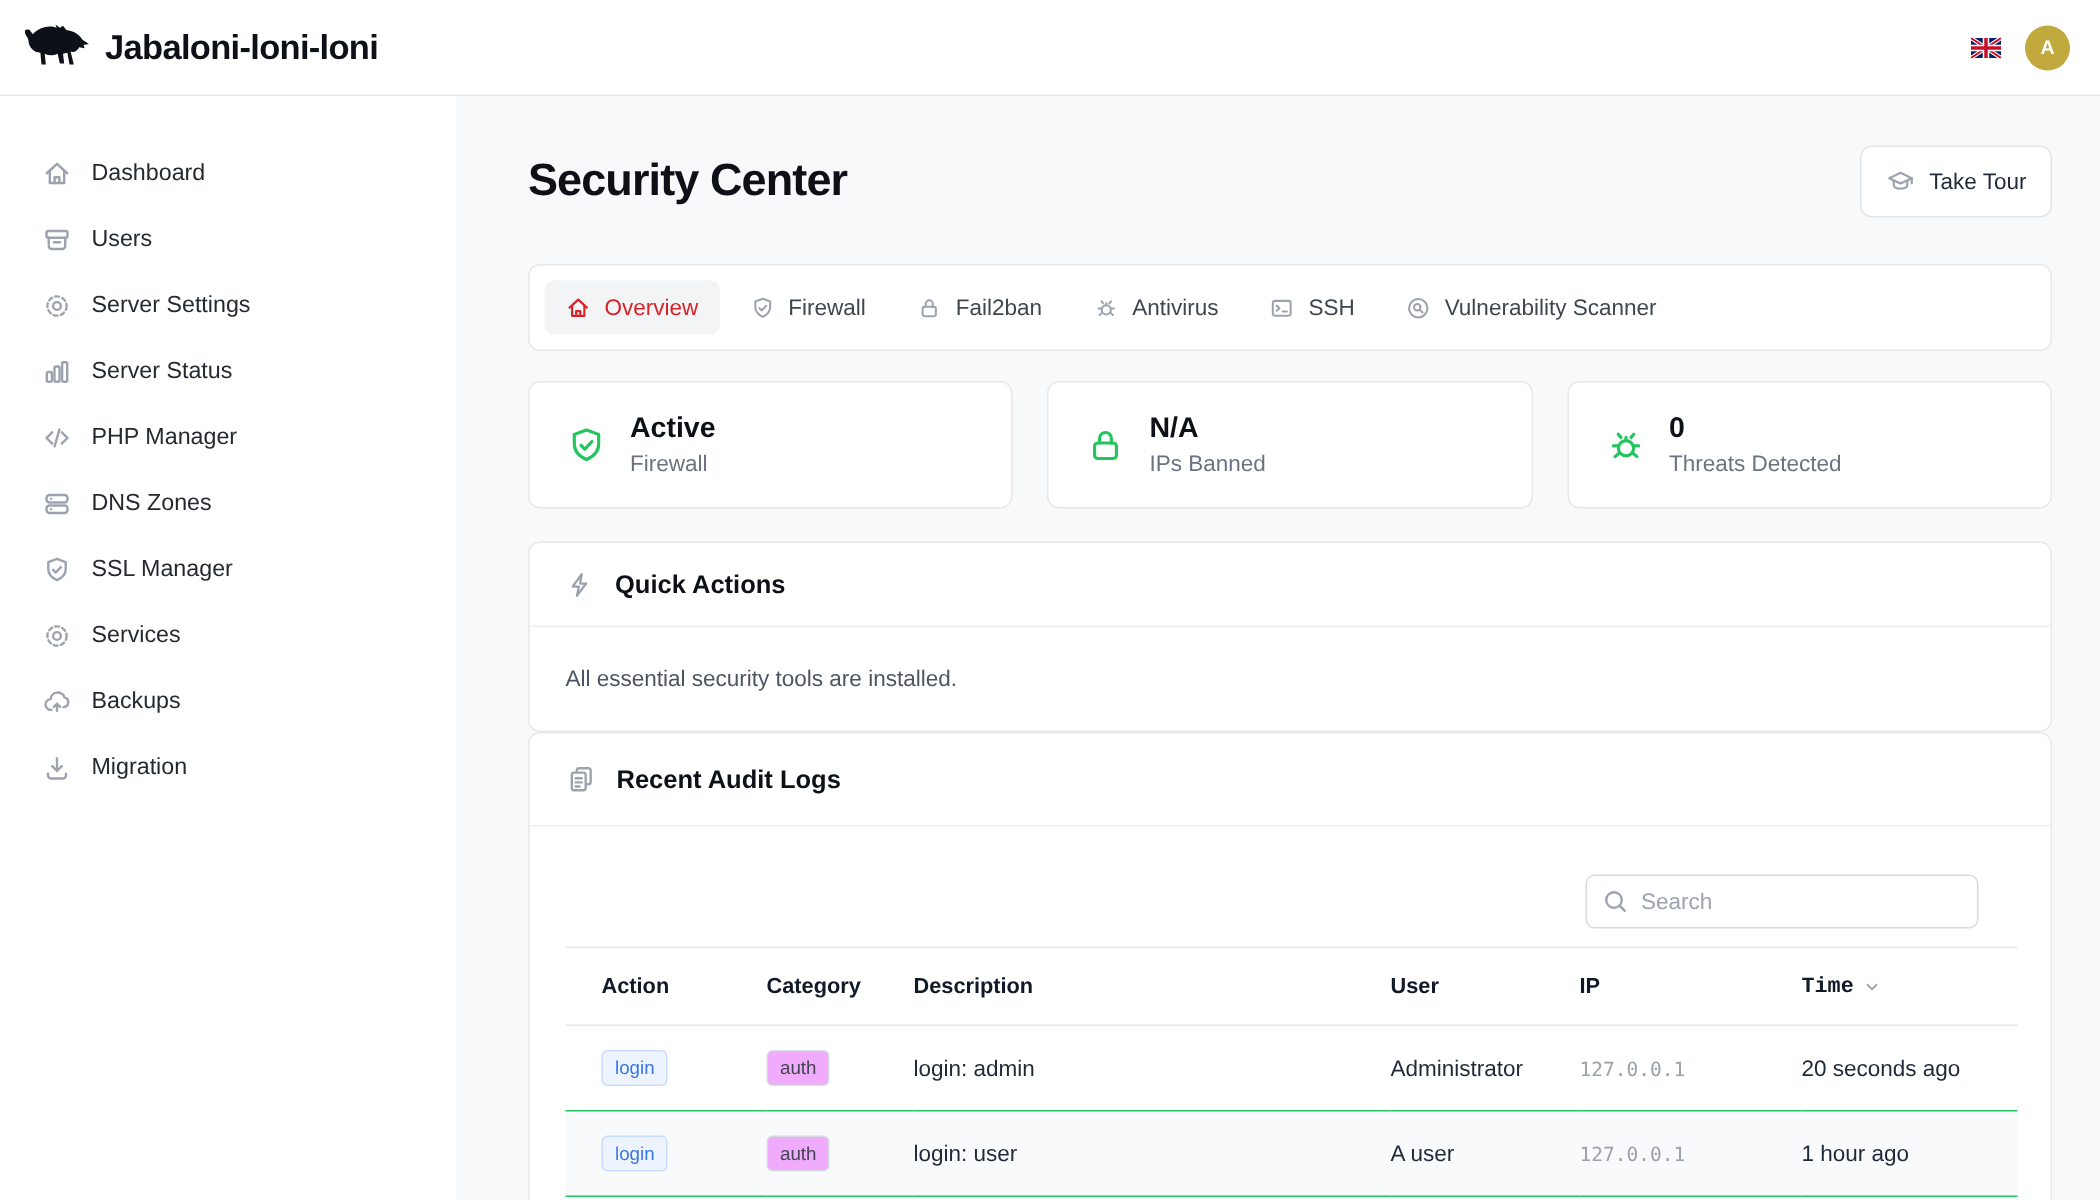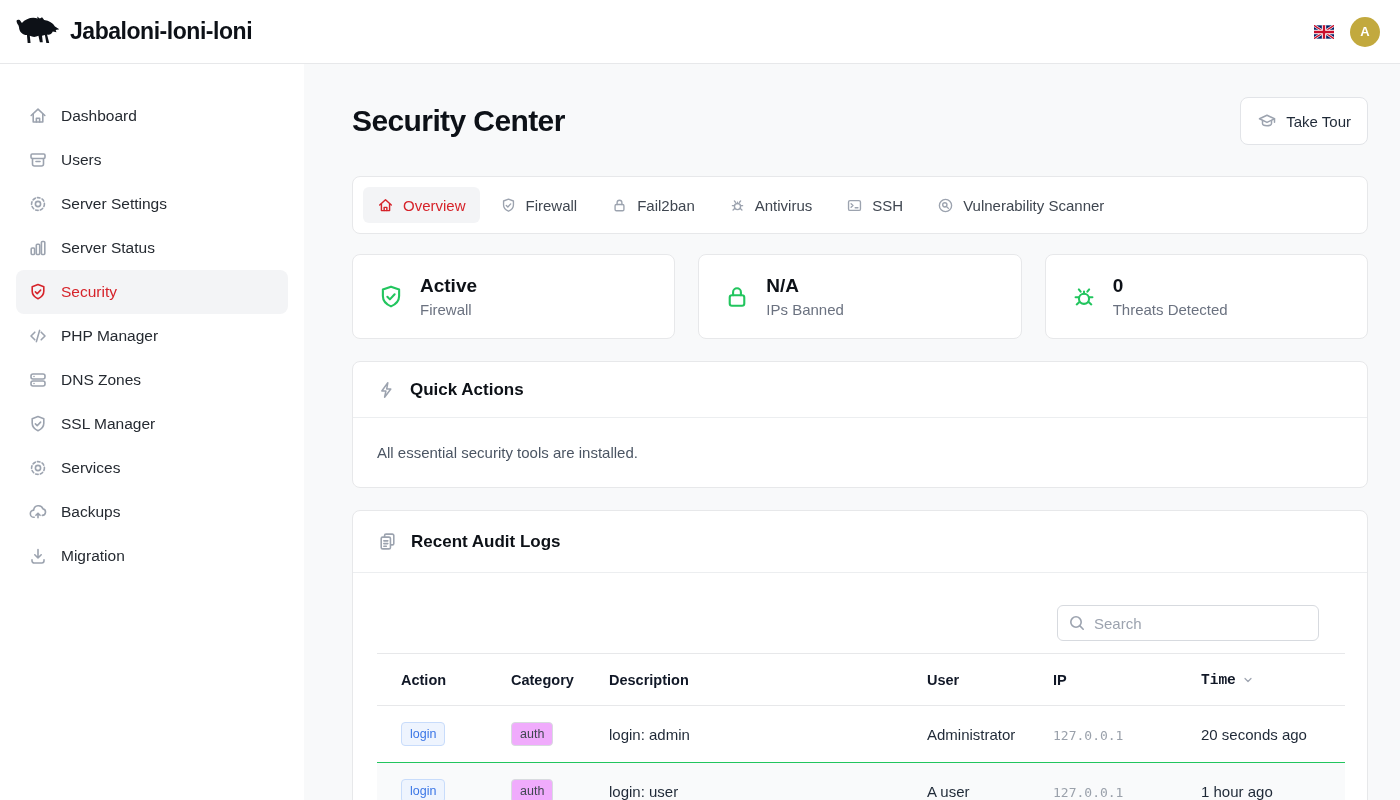--- a/index.html
+++ b/index.html
@@ -51,21 +51,21 @@
   .tab.active .icon { color:#d6232a; }
 
   
   .stats { display:flex; gap:23px; margin-bottom:22px; }
   .stat-card { flex:1; height:85px; display:flex; align-items:center; gap:15px; padding:0 24px; }
   .stat-card .icon { color:#22c55e; display:inline-flex; }
   .stat-value { font-size:19px; font-weight:700; color:#0d1117; margin-bottom:4px; }
   .stat-label { font-size:15px; color:#6b7280; }
 
   
-  .quick-card { margin-bottom:22px; }
+  .quick-card { }
   .quick-card .card-head { height:56px; }
   .quick-body { padding:26px 24px; font-size:15px; color:#4b5563; }
 
   
   .audit-card { min-height:420px; }
   .audit-card .card-head { height:62px; }
   .audit-body { padding:0 24px 24px; }
   .search-row { display:flex; justify-content:flex-end; padding:32px 24px 12px 0; }
   .search-box { position:relative; width:262px; }
   .search-box input { width:100%; height:36px; border:1px solid #d7dadf; border-radius:6px; background:#fff;
@@ -159,29 +159,20 @@
         <span class="icon">
           <svg width="20" height="20" viewBox="0 0 20 20" fill="none" stroke="currentColor" stroke-width="1.6" stroke-linejoin="round">
             <rect x="3.2" y="10" width="3.4" height="6.5" rx="1"></rect>
               <rect x="8.3" y="6.3" width="3.4" height="10.2" rx="1"></rect>
               <rect x="13.4" y="3.5" width="3.4" height="13" rx="1"></rect>
           </svg>
         </span>
         <span>Server Status</span>
       </div>
 
-      <div class="nav-item active">
-        <span class="icon">
-          <svg width="20" height="20" viewBox="0 0 20 20" fill="none" stroke="currentColor" stroke-width="1.6" stroke-linecap="round" stroke-linejoin="round">
-            <path d="M10 2.6l5.8 2.1v4.6c0 3.5-2.3 5.9-5.8 7.4-3.5-1.5-5.8-3.9-5.8-7.4V4.7z"></path>
-              <path d="M7.4 9.9l1.8 1.8 3.4-3.6"></path>
-          </svg>
-        </span>
-        <span>Security</span>
-      </div>
 
       <div class="nav-item">
         <span class="icon">
           <svg width="20" height="20" viewBox="0 0 20 20" fill="none" stroke="currentColor" stroke-width="1.6" stroke-linecap="round" stroke-linejoin="round">
             <path d="M6.8 6.2L3 10l3.8 3.8"></path>
               <path d="M13.2 6.2L17 10l-3.8 3.8"></path>
               <path d="M11.6 4.4l-3.2 11.2"></path>
           </svg>
         </span>
         <span>PHP Manager</span>

